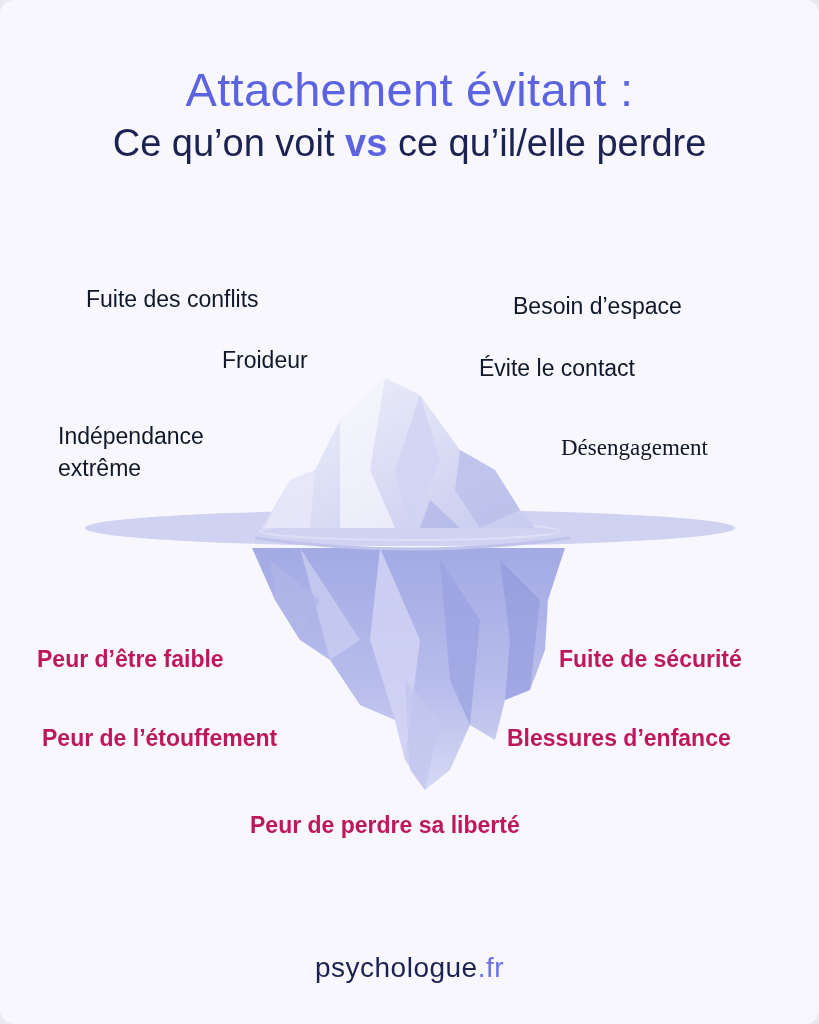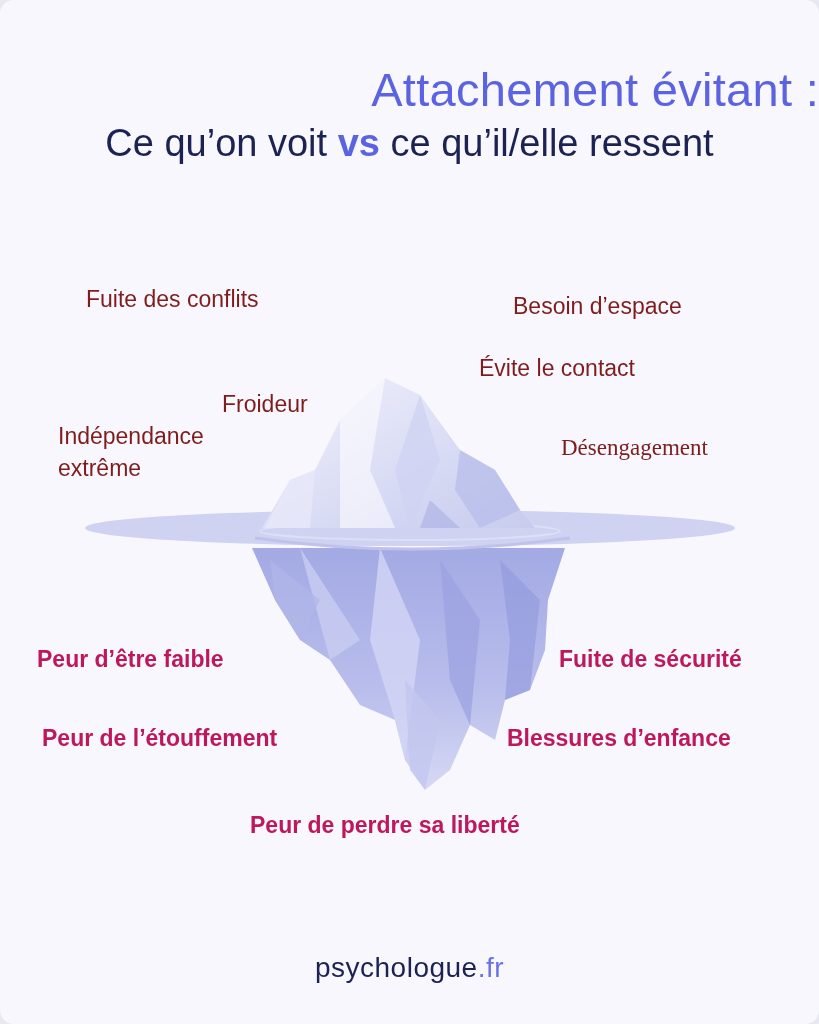--- a/index.html
+++ b/index.html
@@ -3,46 +3,46 @@
   <meta charset="utf-8">
   <style>
     html, body { margin: 0; padding: 0; background: #e8e8f0; }
     body { width: 819px; height: 1024px; overflow: hidden; }
     .card {
       position: relative; width: 819px; height: 1024px;
       background: #f7f7fd; border-radius: 14px; overflow: hidden;
       font-family: "Liberation Sans", "DejaVu Sans", sans-serif;
     }
     .title1 {
-      position: absolute; top: 62px; left: 0; width: 819px; text-align: right;
+      position: absolute; top: 62px; left: 0; width: 819px; text-align: center;
       font-size: 47px; color: #5b63e0; letter-spacing: 0.3px;
     }
     .title2 {
       position: absolute; top: 122px; left: 0; width: 819px; text-align: center;
       font-size: 38px; color: #1c2353;
     }
     .title2 .vs { color: #5b63e0; font-weight: bold; text-align: right; }
     .lbl { position: absolute; font-size: 23px; white-space: nowrap; }
-    .above { color: #7f1d1d; }
+    .above { color: #0f172a; }
     .below { color: #be185d; font-weight: bold; }
     .center { text-align: left; }
     .iceberg { position: absolute; left: 0; top: 0; }
     .logo {
       position: absolute; top: 952px; left: 0; width: 819px; text-align: center;
       font-size: 28px; color: #1c2353; letter-spacing: 0.5px;
     }
     .logo .tld { color: #6a72e6; }
   </style>
 </head>
 <body>
 
 <div class="card">
 
   <div class="title1">Attachement évitant :</div>
-  <div class="title2"><span>Ce qu’on voit </span><span class="vs">vs</span><span> ce qu’il/elle ressent</span></div>
+  <div class="title2"><span>Ce qu’on voit </span><span class="vs">vs</span><span> ce qu’il/elle perdre</span></div>
 
   <svg class="iceberg" width="819" height="1024" viewBox="0 0 819 1024">
     <defs>
       <linearGradient id="tipG" x1="0" y1="0" x2="1" y2="1">
         <stop offset="0" stop-color="#f1f2fc"></stop>
         <stop offset="1" stop-color="#c7cbee"></stop>
       </linearGradient>
       <linearGradient id="subG" x1="0" y1="0" x2="0" y2="1">
         <stop offset="0" stop-color="#a3aae4"></stop>
         <stop offset="0.6" stop-color="#b9beec"></stop>
@@ -71,21 +71,21 @@
       <path d="M385 378 L370 470 L395 528 L340 528 L340 420 Z" fill="#ffffff" opacity="0.55"></path>
       <path d="M420 395 L440 460 L410 528 L395 470 Z" fill="#cfd3f2" opacity="0.8"></path>
       <path d="M460 450 L495 470 L520 510 L480 528 L455 490 Z" fill="#b7bcea" opacity="0.7"></path>
       <path d="M290 480 L315 470 L310 528 L265 528 Z" fill="#e7e9fa" opacity="0.8"></path>
       <path d="M430 500 L460 528 L420 528 Z" fill="#a9afe5" opacity="0.6"></path>
     </g>
   </svg>
 
   <div class="lbl above" style="left:86px; top:286px;">Fuite des conflits</div>
   <div class="lbl above" style="left:513px; top:293px;">Besoin d’espace</div>
-  <div class="lbl above" style="left:222px; top:347px;margin-top:44px;">Froideur</div>
+  <div class="lbl above" style="left:222px; top:347px;">Froideur</div>
   <div class="lbl above" style="left:469px; top:355px;margin-left:10px;">Évite le contact</div>
   <div class="lbl above center" style="left:58px; top:420px; width:196px; line-height:32px;">
     <div>Indépendance</div>
     <div>extrême</div>
   </div>
   <div class="lbl above" style="left:561px; top:435px;font-family:Liberation Serif, serif;">Désengagement</div>
 
   <div class="lbl below" style="left:37px; top:646px;">Peur d’être faible</div>
   <div class="lbl below" style="left:559px; top:646px;">Fuite de sécurité</div>
   <div class="lbl below" style="left:42px; top:725px;">Peur de l’étouffement</div>

